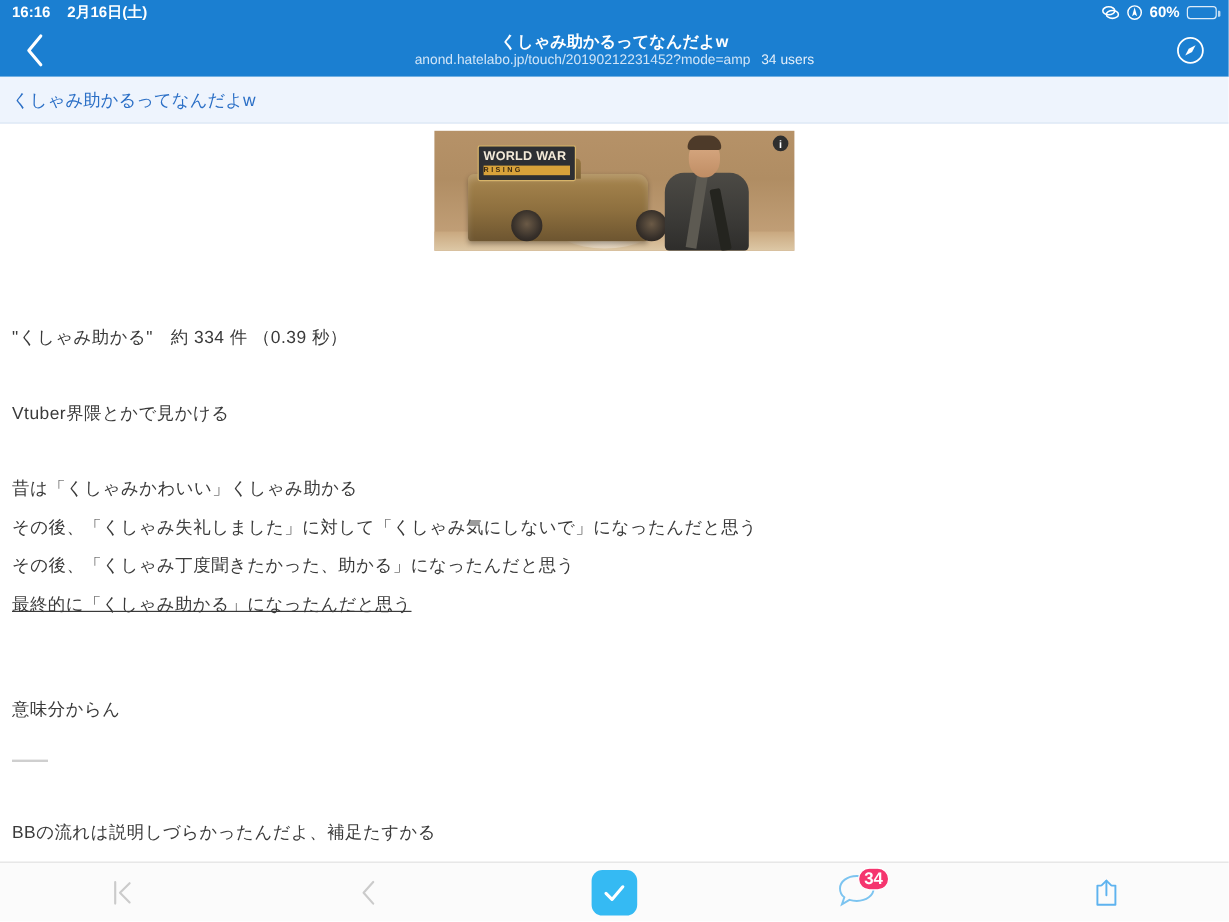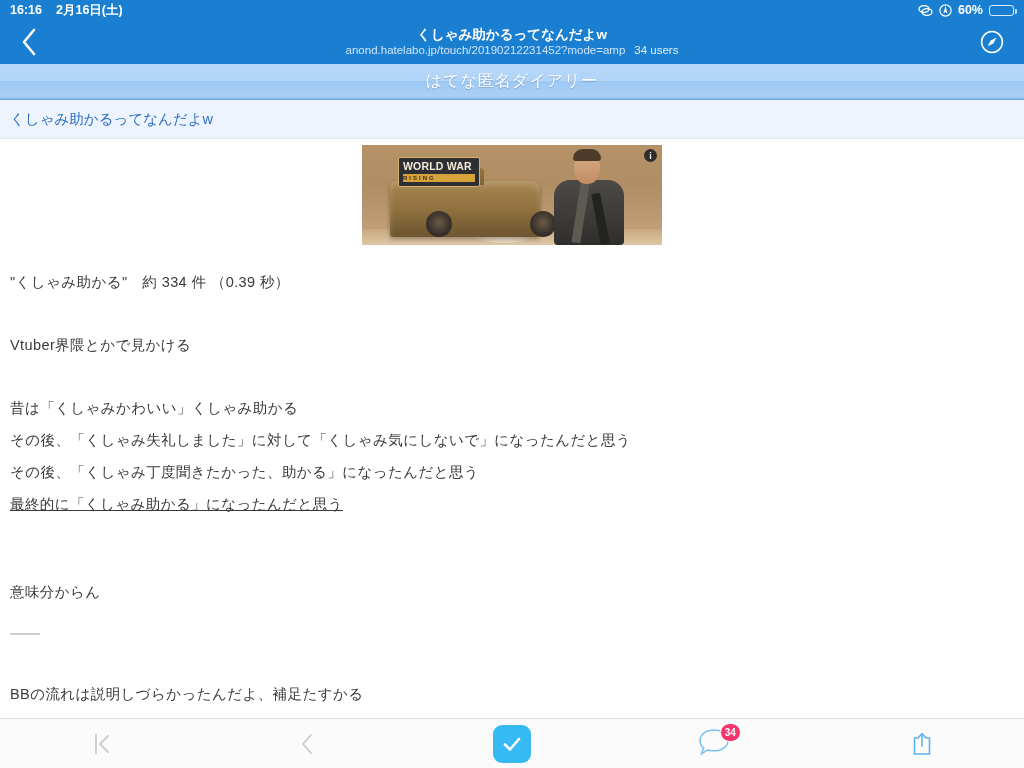--- a/index.html
+++ b/index.html
@@ -234,21 +234,21 @@
   .tb-btn { cursor: pointer; display: flex; align-items: center; justify-content: center; }
   .check-btn {
     width: 38px; height: 38px; border-radius: 9px;
     background: #35baf3;
     display: flex; align-items: center; justify-content: center;
     cursor: pointer;
   }
   .badge {
     position: absolute;
     background: #f5356e; color: #ffffff;
-    font-size: 10px; font-weight: bold;
+    font-size: 14px; font-weight: bold;
     min-width: 19px; height: 19px; border-radius: 10px;
     display: flex; align-items: center; justify-content: center;
     padding: 0 4px;
     border: 1.5px solid #ffffff;
   }
   .comment-wrap { position: relative; width: 40px; height: 36px; cursor: pointer; }
   .comment-wrap .badge { top: -3px; right: -4px; }
 </style>
 </head>
 <body>
@@ -296,23 +296,20 @@
     <div class="nav-right">
       <svg width="24" height="24" viewBox="0 0 24 24">
         <circle cx="12" cy="12" r="10.4" fill="none" stroke="#ffffff" stroke-width="1.5"></circle>
         <path d="M16.3 7.7 L10.6 10.6 L7.7 16.3 L13.4 13.4 Z" fill="#ffffff"></path>
       </svg>
     </div>
   </div>
 
   <div class="webview">
 
-    <div class="site-header">
-      <span class="site-header-title">はてな匿名ダイアリー</span>
-    </div>
 
     <div class="entry-title-bar">
       <a class="entry-title-link" href="#">くしゃみ助かるってなんだよw</a>
     </div>
 
     <div class="ad-wrap">
       <div class="ad-banner">
         <div class="ad-ground"></div>
         <div class="ad-dust"></div>
         <div class="ad-vehicle">

